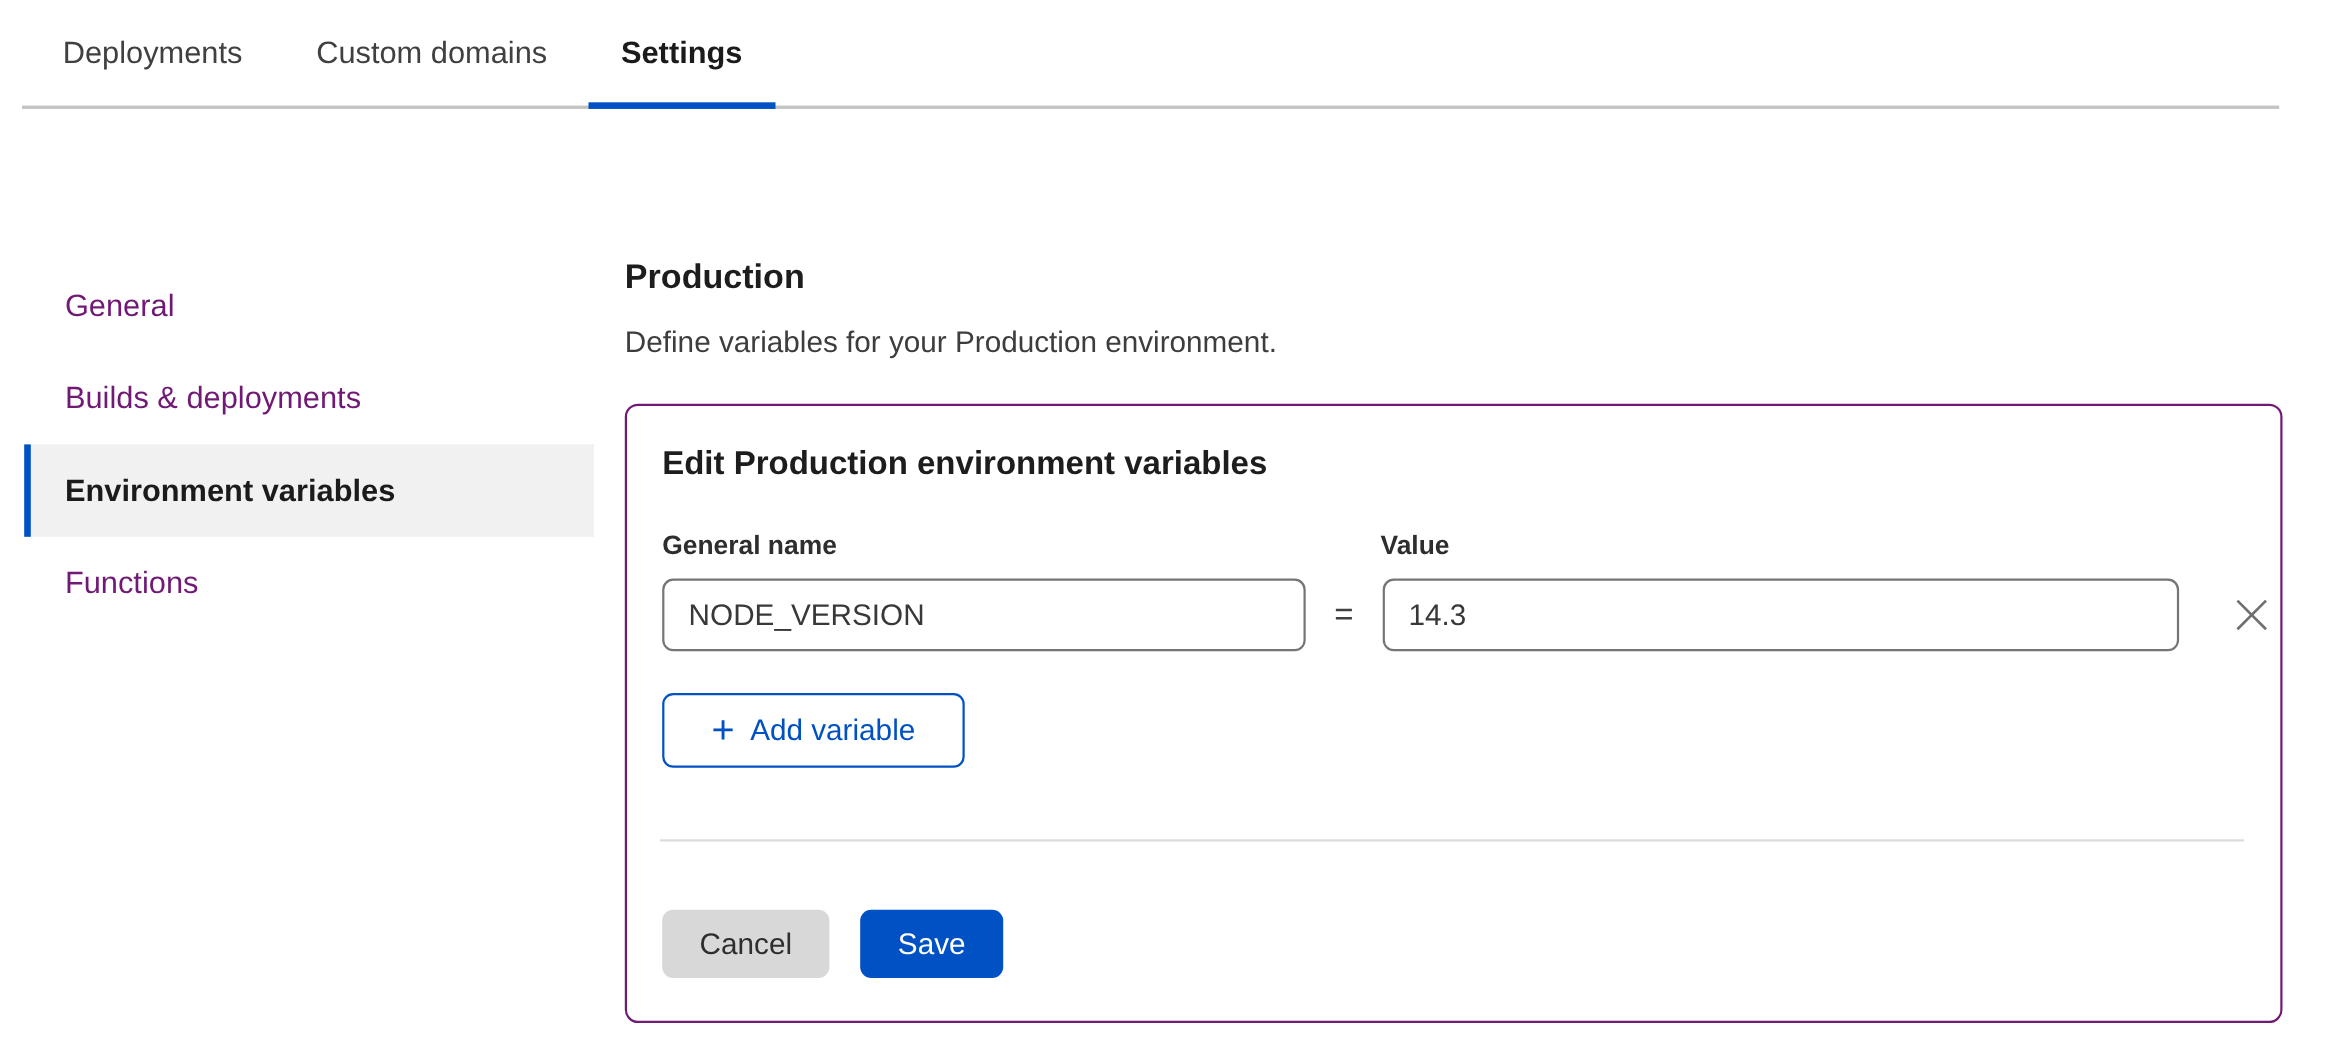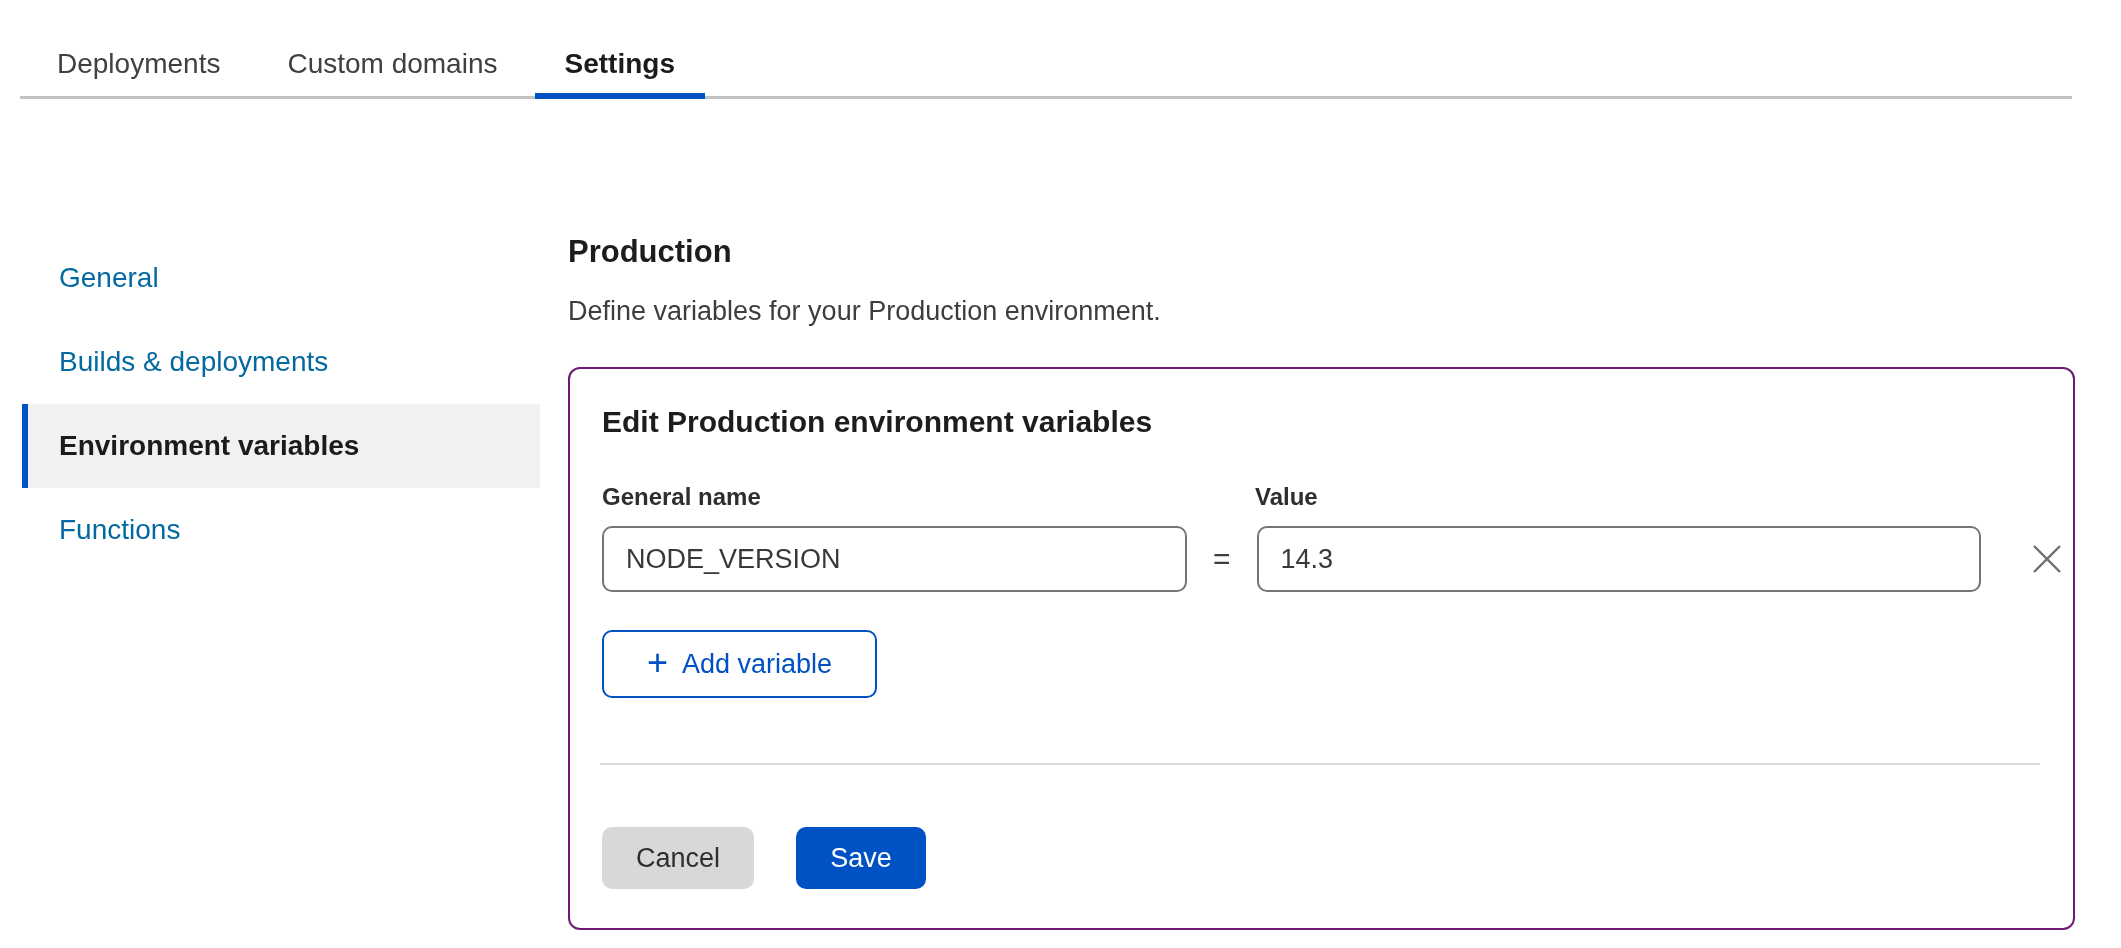--- a/index.html
+++ b/index.html
@@ -3,29 +3,29 @@
 <meta charset="utf-8">
 <style>
   * { margin:0; padding:0; box-sizing:border-box; }
   html,body { width:2121px; height:948px; background:#ffffff;
     font-family:"Liberation Sans","DejaVu Sans",sans-serif; color:#1f1f1f; }
   .page { position:relative; width:2121px; height:948px; overflow:hidden; background:#fff; }
 
   
   .tabbar { position:absolute; left:20px; top:0; width:2052px; height:99px;
     border-bottom:3px solid #c3c3c3; display:flex; align-items:stretch; padding-left:7px; gap:7px; }
-  .tab { position:relative; display:flex; align-items:flex-end; padding:16px 30px;
+  .tab { position:relative; display:flex; align-items:center; padding:16px 30px;
     font-size:28px; color:#404040; cursor:pointer; white-space:nowrap; }
   .tab.active { color:#1b1b1b; font-weight:700; }
   .tab .underline { position:absolute; left:0; right:0; bottom:-3px; height:6px; background:#0051c3; }
 
   
   .sidebar { position:absolute; left:22px; top:236px; width:518px; }
   .side-item { height:84px; display:flex; align-items:center; padding-left:37px;
-    font-size:28px; color:#0369a1; cursor:pointer; }
+    font-size:28px; color:#701a75; cursor:pointer; }
   .side-item.active { background:#f1f1f1; border-left:6px solid #0051c3; padding-left:31px;
     font-weight:700; color:#1b1b1b; }
 
   
   .page-title { position:absolute; left:568px; top:234px; font-size:31px; font-weight:700; color:#1d1d1d; }
   .page-desc  { position:absolute; left:568px; top:296px; font-size:27px; color:#3d3d3d; }
 
   
   .card { position:absolute; left:568px; top:367px; width:1507px; height:563px;
     border:2px solid #701a75; border-radius:12px; background:#fff;text-decoration:underline; }
@@ -48,21 +48,21 @@
     background:#fff; border:2px solid #0051c3; border-radius:10px; color:#0051c3;
     font-size:27px; display:flex; align-items:center; justify-content:center; gap:14px;
     cursor:pointer; font-family:"Liberation Sans","DejaVu Sans",sans-serif; }
   .add-btn .plus { font-size:36px; font-weight:400; line-height:1; margin-top:-3px; }
 
   .divider { position:absolute; left:30px; top:394px; width:1440px; height:2px; background:#dcdcdc; }
 
   .card-footer { position:absolute; left:32px; right:28px; top:452px; height:74px;
     display:flex; align-items:center; justify-content:space-between; }
   .footer-note { font-size:27px; color:#5c5c5c; }
-  .actions { display:flex; align-items:center; gap:22px; }
+  .actions { display:flex; align-items:center; gap:8px; }
   .btn { height:62px; border:none; border-radius:10px; font-size:27px; cursor:pointer;
     font-family:"Liberation Sans","DejaVu Sans",sans-serif; }
   .btn-cancel { width:152px; background:#d8d8d8; color:#2e2e2e; }
   .btn-save   { width:130px; background:#0051c3; color:#ffffff;margin-left:20px; }
 </style>
 </head>
 <body>
 
 <div class="page">
 

